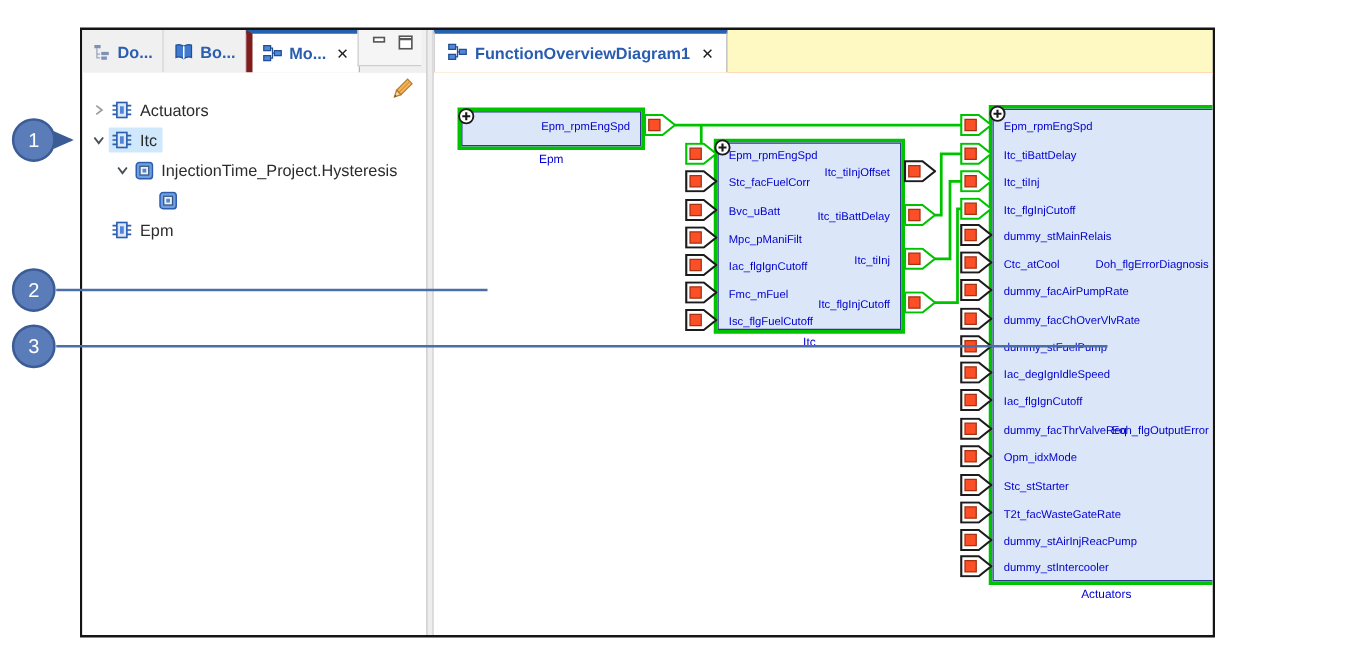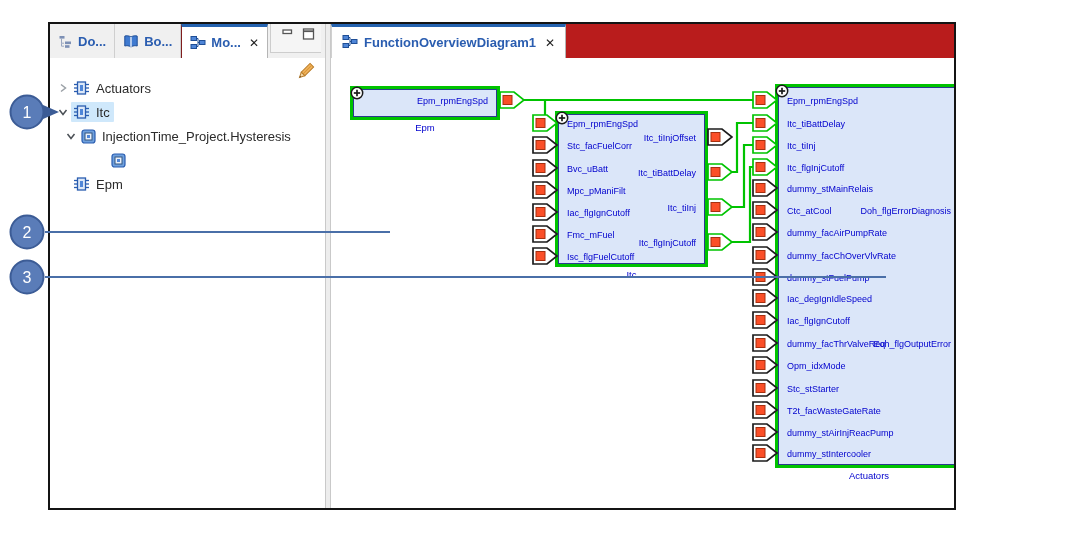--- a/index.html
+++ b/index.html
@@ -2,54 +2,54 @@
 <html><head>
 <meta charset="utf-8">
 <style>
   html,body{margin:0;padding:0;}
   body{
     width:1076px;height:534px;position:relative;overflow:hidden;
     background:#ffffff;font-family:"Liberation Sans","DejaVu Sans",sans-serif;
     -webkit-font-smoothing:antialiased;
   }
   .frame{
-    position:absolute;left:48px;top:22px;width:908px;height:488px;
+    position:absolute;left:64px;top:22px;width:908px;height:488px;
     border:2px solid #141414;box-sizing:border-box;background:#fff;
   }
   
   .left-panel{position:absolute;left:0;top:0;width:275px;height:100%;background:#fff;}
   .lp-tabstrip{position:relative;height:34px;background:#f0f0f0;border-bottom:1px solid #d6d6d6;display:flex;}
   .lp-tabs{display:flex;height:100%;}
   .lp-tab{
     display:flex;align-items:center;gap:5px;padding:0 8px;
     border-right:1px solid #cfcfcf;font-weight:bold;font-size:13px;color:#2a5db0;
     background:#f0f0f0;box-sizing:border-box;white-space:nowrap;
   }
-  .lp-tab.active{background:#ffffff;border-top:3px solid #2563b0;border-left:1px solid #7f1d1d;border-right:1px solid #b5b5b5;}
+  .lp-tab.active{background:#ffffff;border-top:3px solid #2563b0;border-left:5px solid #7f1d1d;border-right:1px solid #b5b5b5;}
   .tab-close{color:#1d1d1d;font-size:12px;font-weight:bold;margin-left:3px;cursor:default;}
   .win-controls{
     position:absolute;right:4px;top:0;height:24px;display:flex;gap:8px;align-items:flex-start;
     padding:4px 6px 0 10px;border-left:1px solid #cdcdcd;border-bottom:1px solid #cdcdcd;background:#f5f5f5;
   }
   .wc{display:inline-block;line-height:0;}
   .lp-body{position:absolute;left:0;top:34px;right:0;bottom:0;background:#fff;overflow:hidden;}
   .pencil{position:absolute;right:9px;top:3px;line-height:0;}
   .tree{padding-top:18px;font-size:13px;color:#2b2b2b;}
   .tree-row{height:24px;display:flex;align-items:center;box-sizing:border-box;}
   .twisty{width:17px;display:inline-flex;justify-content:center;align-items:center;line-height:0;flex:none;}
   .tree-entry{display:inline-flex;align-items:center;padding:2px 4px 2px 2px;border-radius:1px;}
   .tree-entry.selected{background:#cfe8fb;}
   .tree-icon{line-height:0;margin-right:6px;flex:none;}
   .tree-label{white-space:nowrap;}
   
   .divider{position:absolute;left:275px;top:0;width:6px;height:100%;background:#ededed;
     border-left:1px solid #c9c9c9;border-right:1px solid #c9c9c9;box-sizing:border-box;}
   
   .editor{position:absolute;left:281px;top:0;right:0;height:100%;}
-  .ed-tabstrip{height:34px;background:#b91c1c;border-bottom:2px solid #f97316;display:flex;}
+  .ed-tabstrip{height:34px;background:#fef9c3;border-bottom:2px solid #f97316;display:flex;}
   .ed-tab{
     display:flex;align-items:center;gap:6px;padding:0 10px;background:#ffffff;
     border-top:3px solid #2563b0;border-right:1px solid #b5b5b5;border-left:1px solid #d0d0d0;
     font-weight:bold;font-size:13px;color:#2a5db0;box-sizing:border-box;white-space:nowrap;
   }
   .canvas{position:absolute;left:0;top:34px;right:0;bottom:0;background:#fff;overflow:hidden;}
   #wires{position:absolute;left:0;top:0;}
   
   .block{position:absolute;border:3px solid #000000;box-sizing:border-box;}
   .block-inner{position:absolute;left:0;top:0;right:0;bottom:0;border:1px solid #2b3a8f;background:#dbe6f9;box-sizing:border-box;}
@@ -154,21 +154,21 @@
                     <line x1="12.5" y1="4.5" x2="16" y2="4.5"></line>
                     <line x1="12.5" y1="8" x2="16" y2="8"></line>
                     <line x1="12.5" y1="11.5" x2="16" y2="11.5"></line>
                   </g>
                   <rect x="4.5" y="2" width="8" height="12" fill="#dce8f8" stroke="#2a5db0" stroke-width="1.3"></rect>
                   <rect x="7" y="5" width="3" height="6" fill="#4f86d8" stroke="none"></rect>
                 </svg></span>
               <span class="tree-label">Itc</span>
             </span>
           </div>
-          <div class="tree-row" style="padding-left: 12px;">
+          <div class="tree-row" style="padding-left: 23px;">
             <span class="twisty">
               <svg width="12" height="12" viewBox="0 0 12 12">
                 <polyline points="2.5,4 6,8.5 9.5,4" fill="none" stroke="#4a4f55" stroke-width="1.5"></polyline>
               </svg>
             </span>
             <span class="tree-entry">
               <span class="tree-icon"><svg width="15" height="15" viewBox="0 0 15 15">
                   <rect x="1" y="1" width="13" height="13" rx="2.5" fill="#6fa0dd" stroke="#2a5db0" stroke-width="1.2"></rect>
                   <rect x="4" y="4" width="7" height="7" fill="#e9f1fb" stroke="#35547f" stroke-width="1"></rect>
                   <rect x="6" y="6" width="3" height="3" fill="#4f86d8"></rect>

